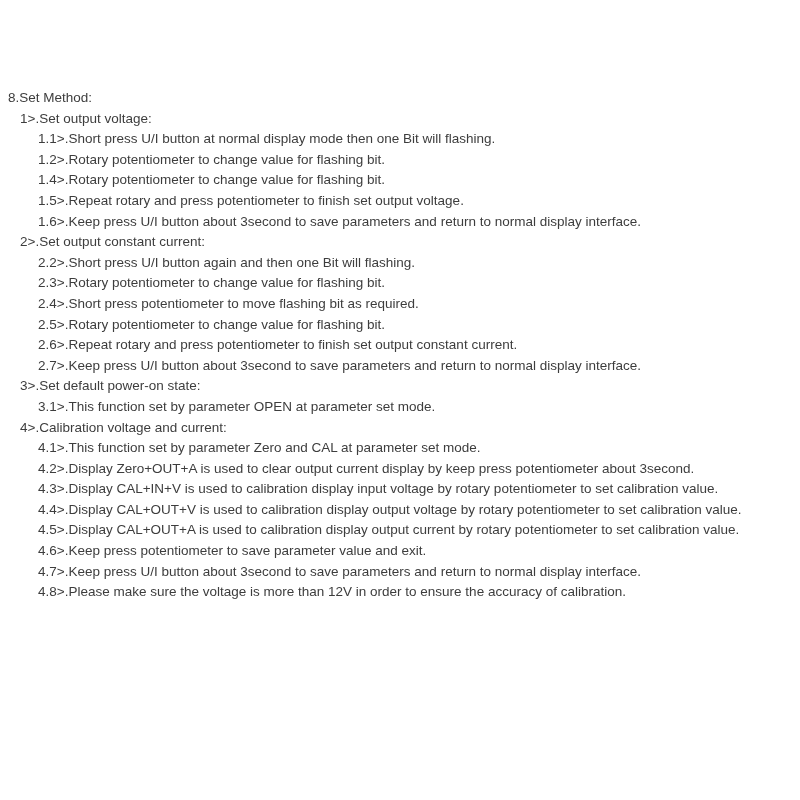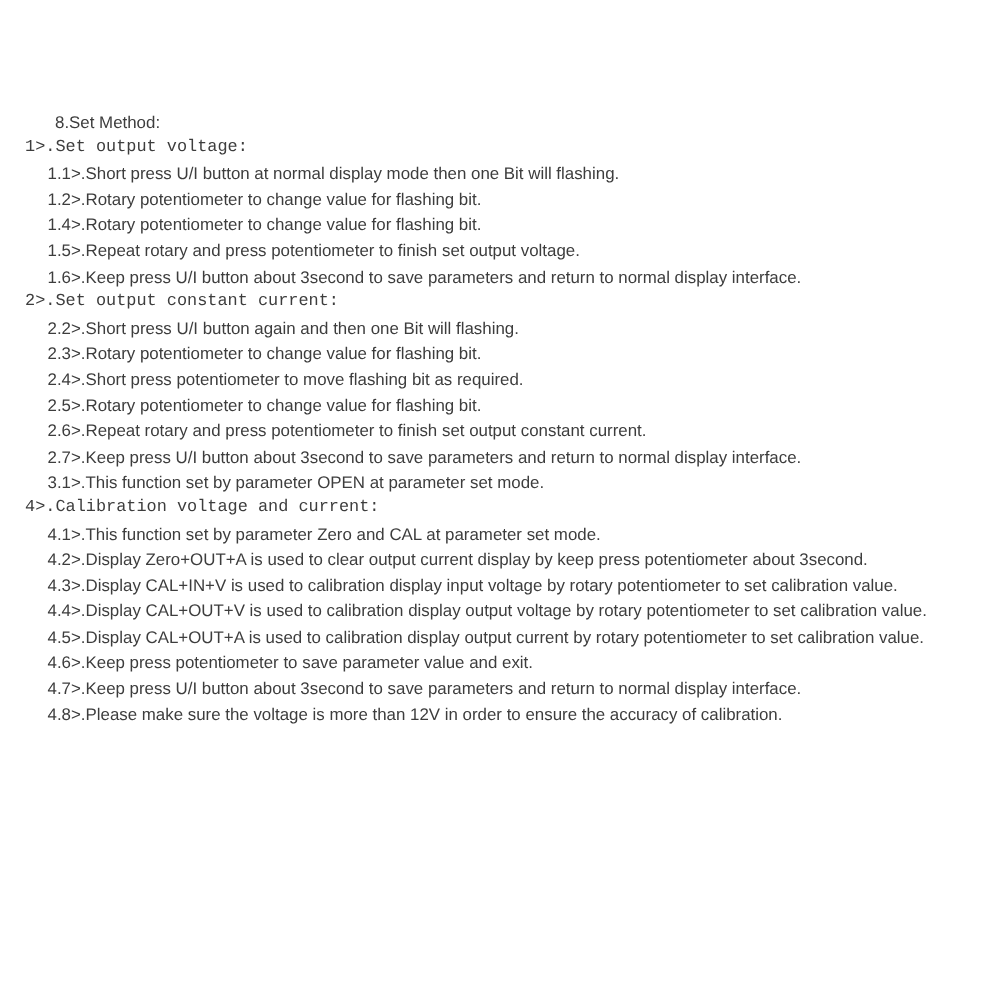--- a/index.html
+++ b/index.html
@@ -27,22 +27,22 @@
     left: 8px;
     right: 4px;
     color: #3d3d3d;
     font-size: 13.5px;
     line-height: 20.6px;
     white-space: nowrap;
   }
   .doc-line {
     height: 20.6px;
   }
-  .indent-0 { padding-left: 0; margin-left: 36px; }
-  .indent-1 { padding-left: 12px; font-family: Liberation Mono, monospace; }
+  .indent-0 { padding-left: 0; }
+  .indent-1 { padding-left: 12px; }
   .indent-2 { padding-left: 30px; }
 </style>
 </head>
 <body>
 
 <div class="doc-page">
   <div class="doc-content">
 
   <div class="doc-line indent-0">8.Set Method:</div>
       <div class="doc-line indent-1">1&gt;.Set output voltage:</div>
@@ -51,20 +51,21 @@
       <div class="doc-line indent-2">1.4&gt;.Rotary potentiometer to change value for flashing bit.</div>
       <div class="doc-line indent-2">1.5&gt;.Repeat rotary and press potentiometer to finish set output voltage.</div>
       <div class="doc-line indent-2">1.6&gt;.Keep press U/I button about 3second to save parameters and return to normal display interface.</div>
       <div class="doc-line indent-1">2&gt;.Set output constant current:</div>
       <div class="doc-line indent-2">2.2&gt;.Short press U/I button again and then one Bit will flashing.</div>
       <div class="doc-line indent-2">2.3&gt;.Rotary potentiometer to change value for flashing bit.</div>
       <div class="doc-line indent-2">2.4&gt;.Short press potentiometer to move flashing bit as required.</div>
       <div class="doc-line indent-2">2.5&gt;.Rotary potentiometer to change value for flashing bit.</div>
       <div class="doc-line indent-2">2.6&gt;.Repeat rotary and press potentiometer to finish set output constant current.</div>
       <div class="doc-line indent-2">2.7&gt;.Keep press U/I button about 3second to save parameters and return to normal display interface.</div>
+      <div class="doc-line indent-1">3&gt;.Set default power-on state:</div>
       <div class="doc-line indent-2">3.1&gt;.This function set by parameter OPEN at parameter set mode.</div>
       <div class="doc-line indent-1">4&gt;.Calibration voltage and current:</div>
       <div class="doc-line indent-2">4.1&gt;.This function set by parameter Zero and CAL at parameter set mode.</div>
       <div class="doc-line indent-2">4.2&gt;.Display Zero+OUT+A is used to clear output current display by keep press potentiometer about 3second.</div>
       <div class="doc-line indent-2">4.3&gt;.Display CAL+IN+V is used to calibration display input voltage by rotary potentiometer to set calibration value.</div>
       <div class="doc-line indent-2">4.4&gt;.Display CAL+OUT+V is used to calibration display output voltage by rotary potentiometer to set calibration value.</div>
       <div class="doc-line indent-2">4.5&gt;.Display CAL+OUT+A is used to calibration display output current by rotary potentiometer to set calibration value.</div>
       <div class="doc-line indent-2">4.6&gt;.Keep press potentiometer to save parameter value and exit.</div>
       <div class="doc-line indent-2">4.7&gt;.Keep press U/I button about 3second to save parameters and return to normal display interface.</div>
       <div class="doc-line indent-2">4.8&gt;.Please make sure the voltage is more than 12V in order to ensure the accuracy of calibration.</div>

